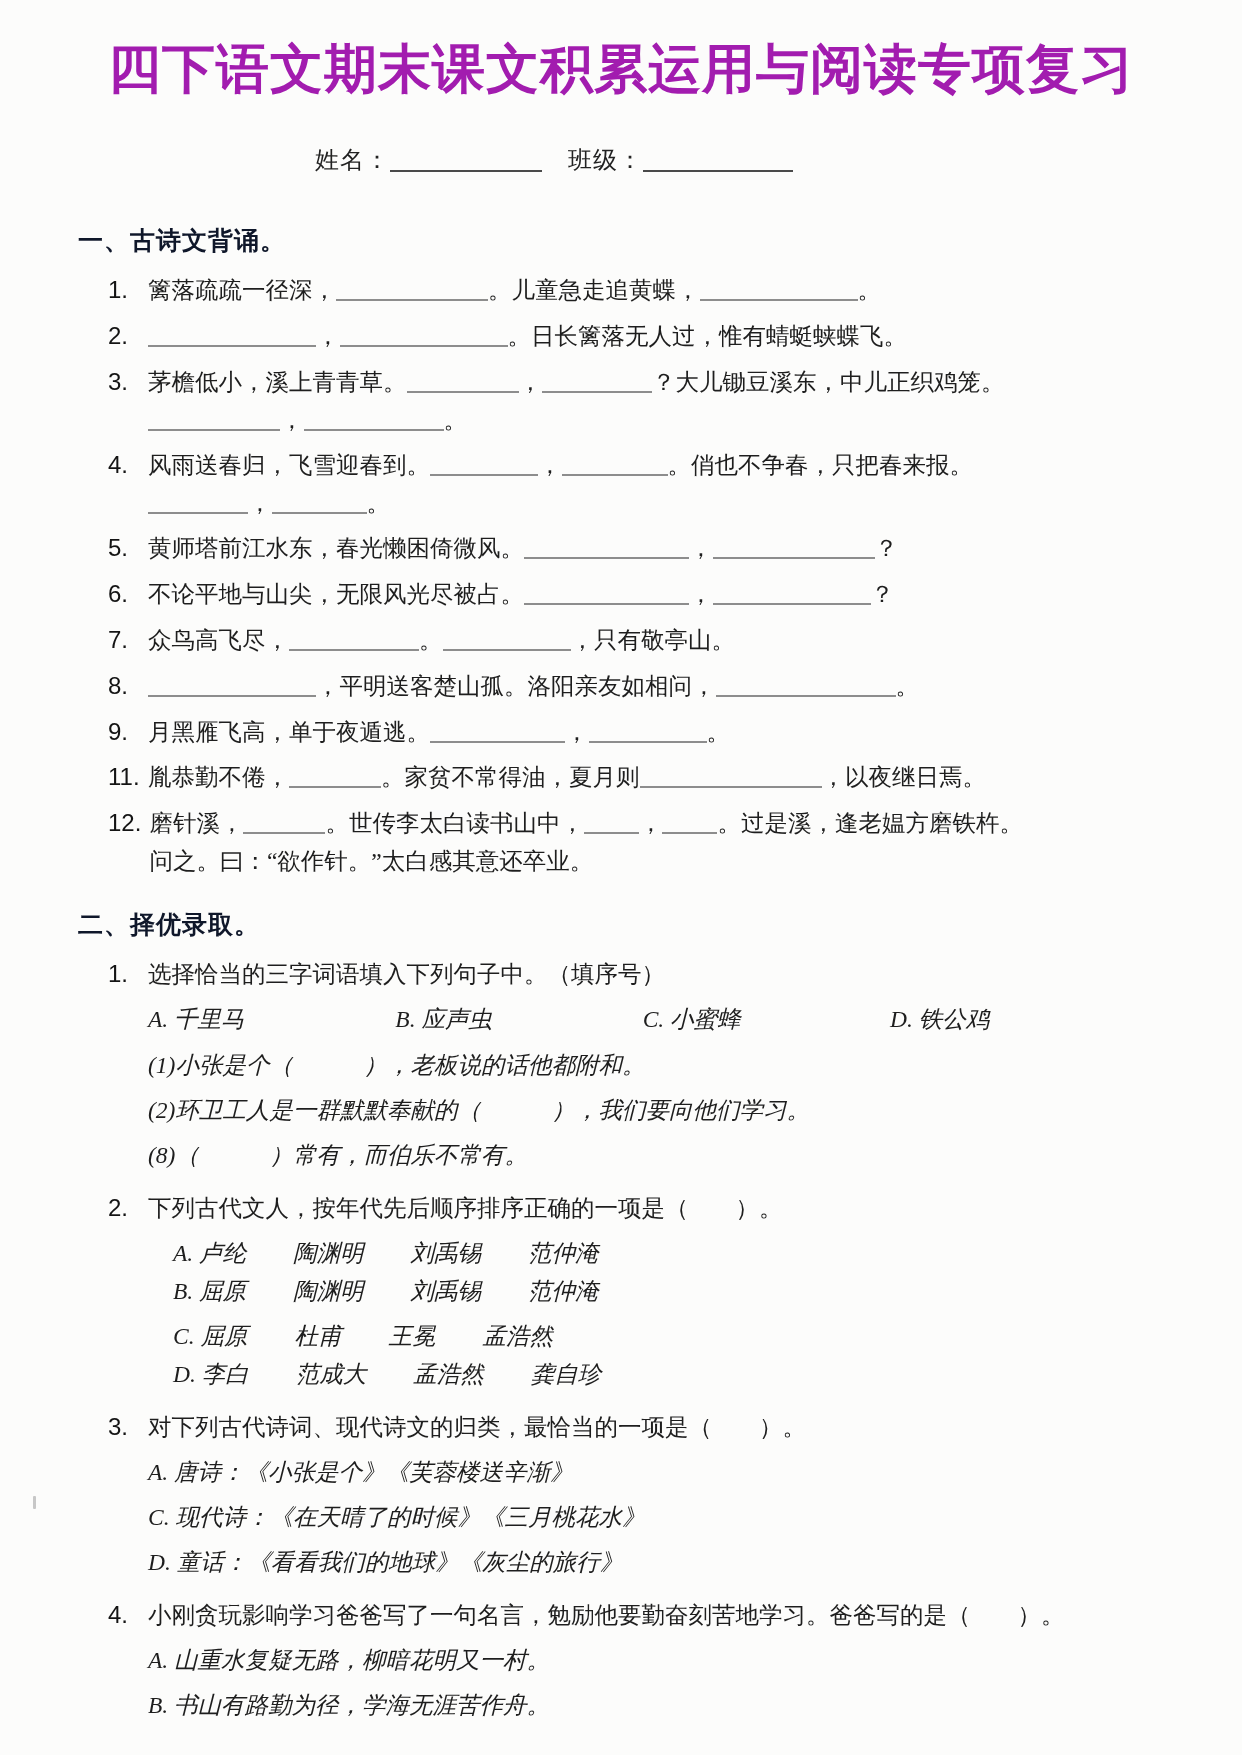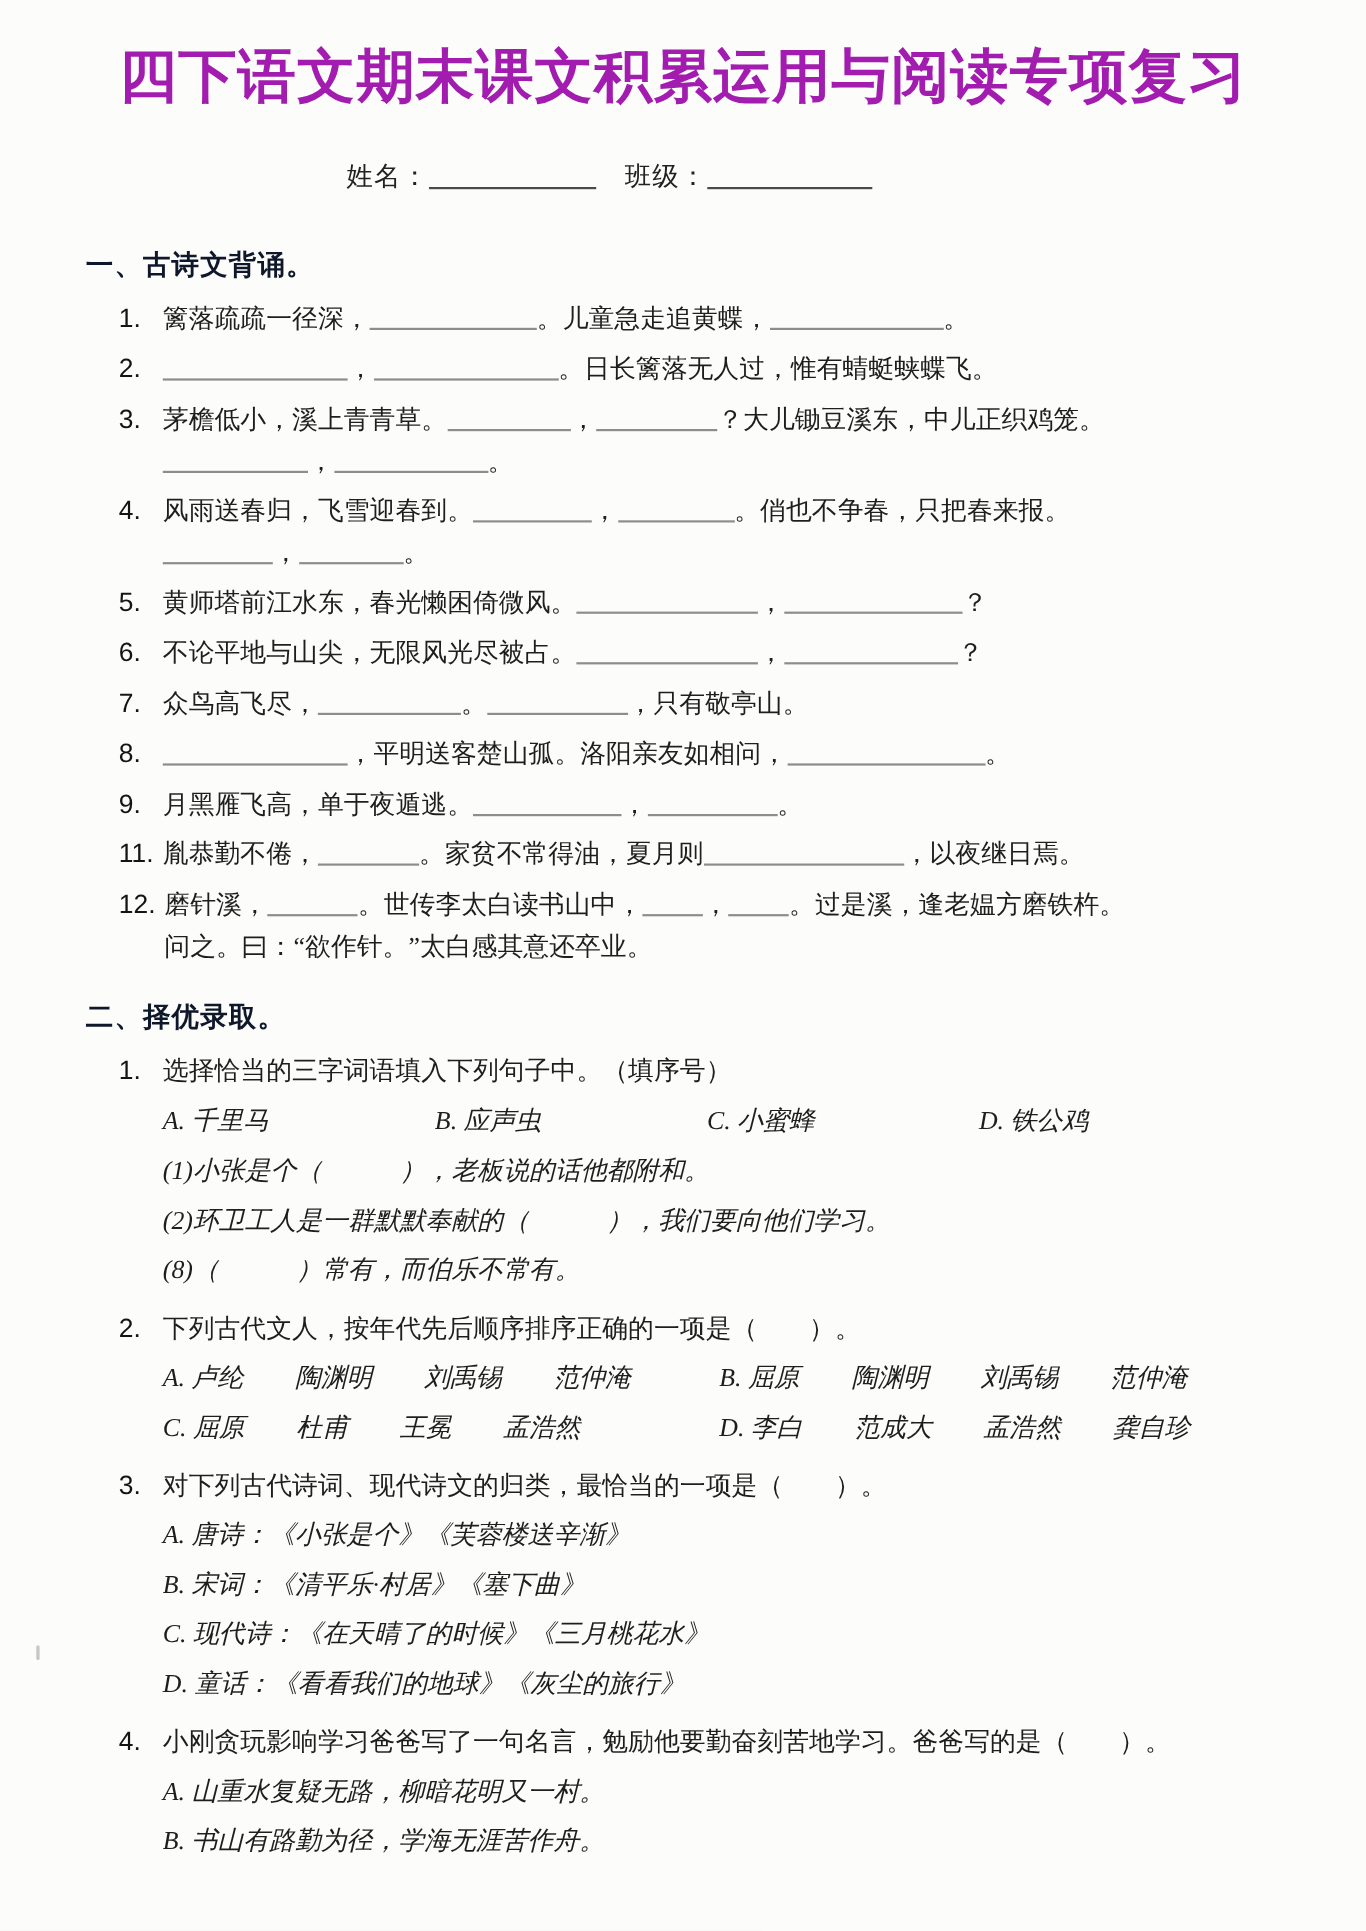--- a/index.html
+++ b/index.html
@@ -64,21 +64,21 @@
   .body{flex:1 1 auto;}
   .blank{
     display:inline-block;
     height:0.85em;
     border-bottom:2px solid #8d8d8d;
     vertical-align:-3px;
   }
   .opt-row{margin-top:7px;width:100%;}
   .opt-row .opt-cell{display:block;font-style:italic;}
   .opt-row.cols4 .opt-cell{display:inline-block;width:24.2%;vertical-align:top;}
-  .opt-row.cols2 .opt-cell{display:inline-block;width:49.5%;vertical-align:top;}
+  .opt-row.cols2 .opt-cell{display:inline-block;width:49.5%;vertical-align:top;margin-left:25px;}
   .s2 .item{margin-bottom:15px;}
   .artifact{
     position:absolute;left:33px;top:1496px;
     width:3px;height:13px;background:#c7c7c7;border-radius:1px;
   }
 </style>
 </head>
 <body>
 
 <div class="page">
@@ -150,22 +150,20 @@
         </div>
         <div class="item">
           <span class="num">2.</span>
           <div class="body">下列古代文人，按年代先后顺序排序正确的一项是（　　）。<div class="opt-row cols2"><span class="opt-cell">A. 卢纶　　陶渊明　　刘禹锡　　范仲淹</span><span class="opt-cell">B. 屈原　　陶渊明　　刘禹锡　　范仲淹</span></div><div class="opt-row cols2"><span class="opt-cell">C. 屈原　　杜甫　　王冕　　孟浩然</span><span class="opt-cell">D. 李白　　范成大　　孟浩然　　龚自珍</span></div></div>
         </div>
         <div class="item">
           <span class="num">3.</span>
           <div class="body">对下列古代诗词、现代诗文的归类，最恰当的一项是（　　）。<div class="opt-row cols1">
               <span class="opt-cell">A. 唐诗：《小张是个》《芙蓉楼送辛渐》</span>
             </div><div class="opt-row cols1">
-              <span class="opt-cell">B. 宋词：《清平乐·村居》《塞下曲》</span>
-            </div><div class="opt-row cols1">
               <span class="opt-cell">C. 现代诗：《在天晴了的时候》《三月桃花水》</span>
             </div><div class="opt-row cols1">
               <span class="opt-cell">D. 童话：《看看我们的地球》《灰尘的旅行》</span>
             </div></div>
         </div>
         <div class="item">
           <span class="num">4.</span>
           <div class="body">小刚贪玩影响学习爸爸写了一句名言，勉励他要勤奋刻苦地学习。爸爸写的是（　　）。<div class="opt-row cols1">
               <span class="opt-cell">A. 山重水复疑无路，柳暗花明又一村。</span>
             </div><div class="opt-row cols1">

